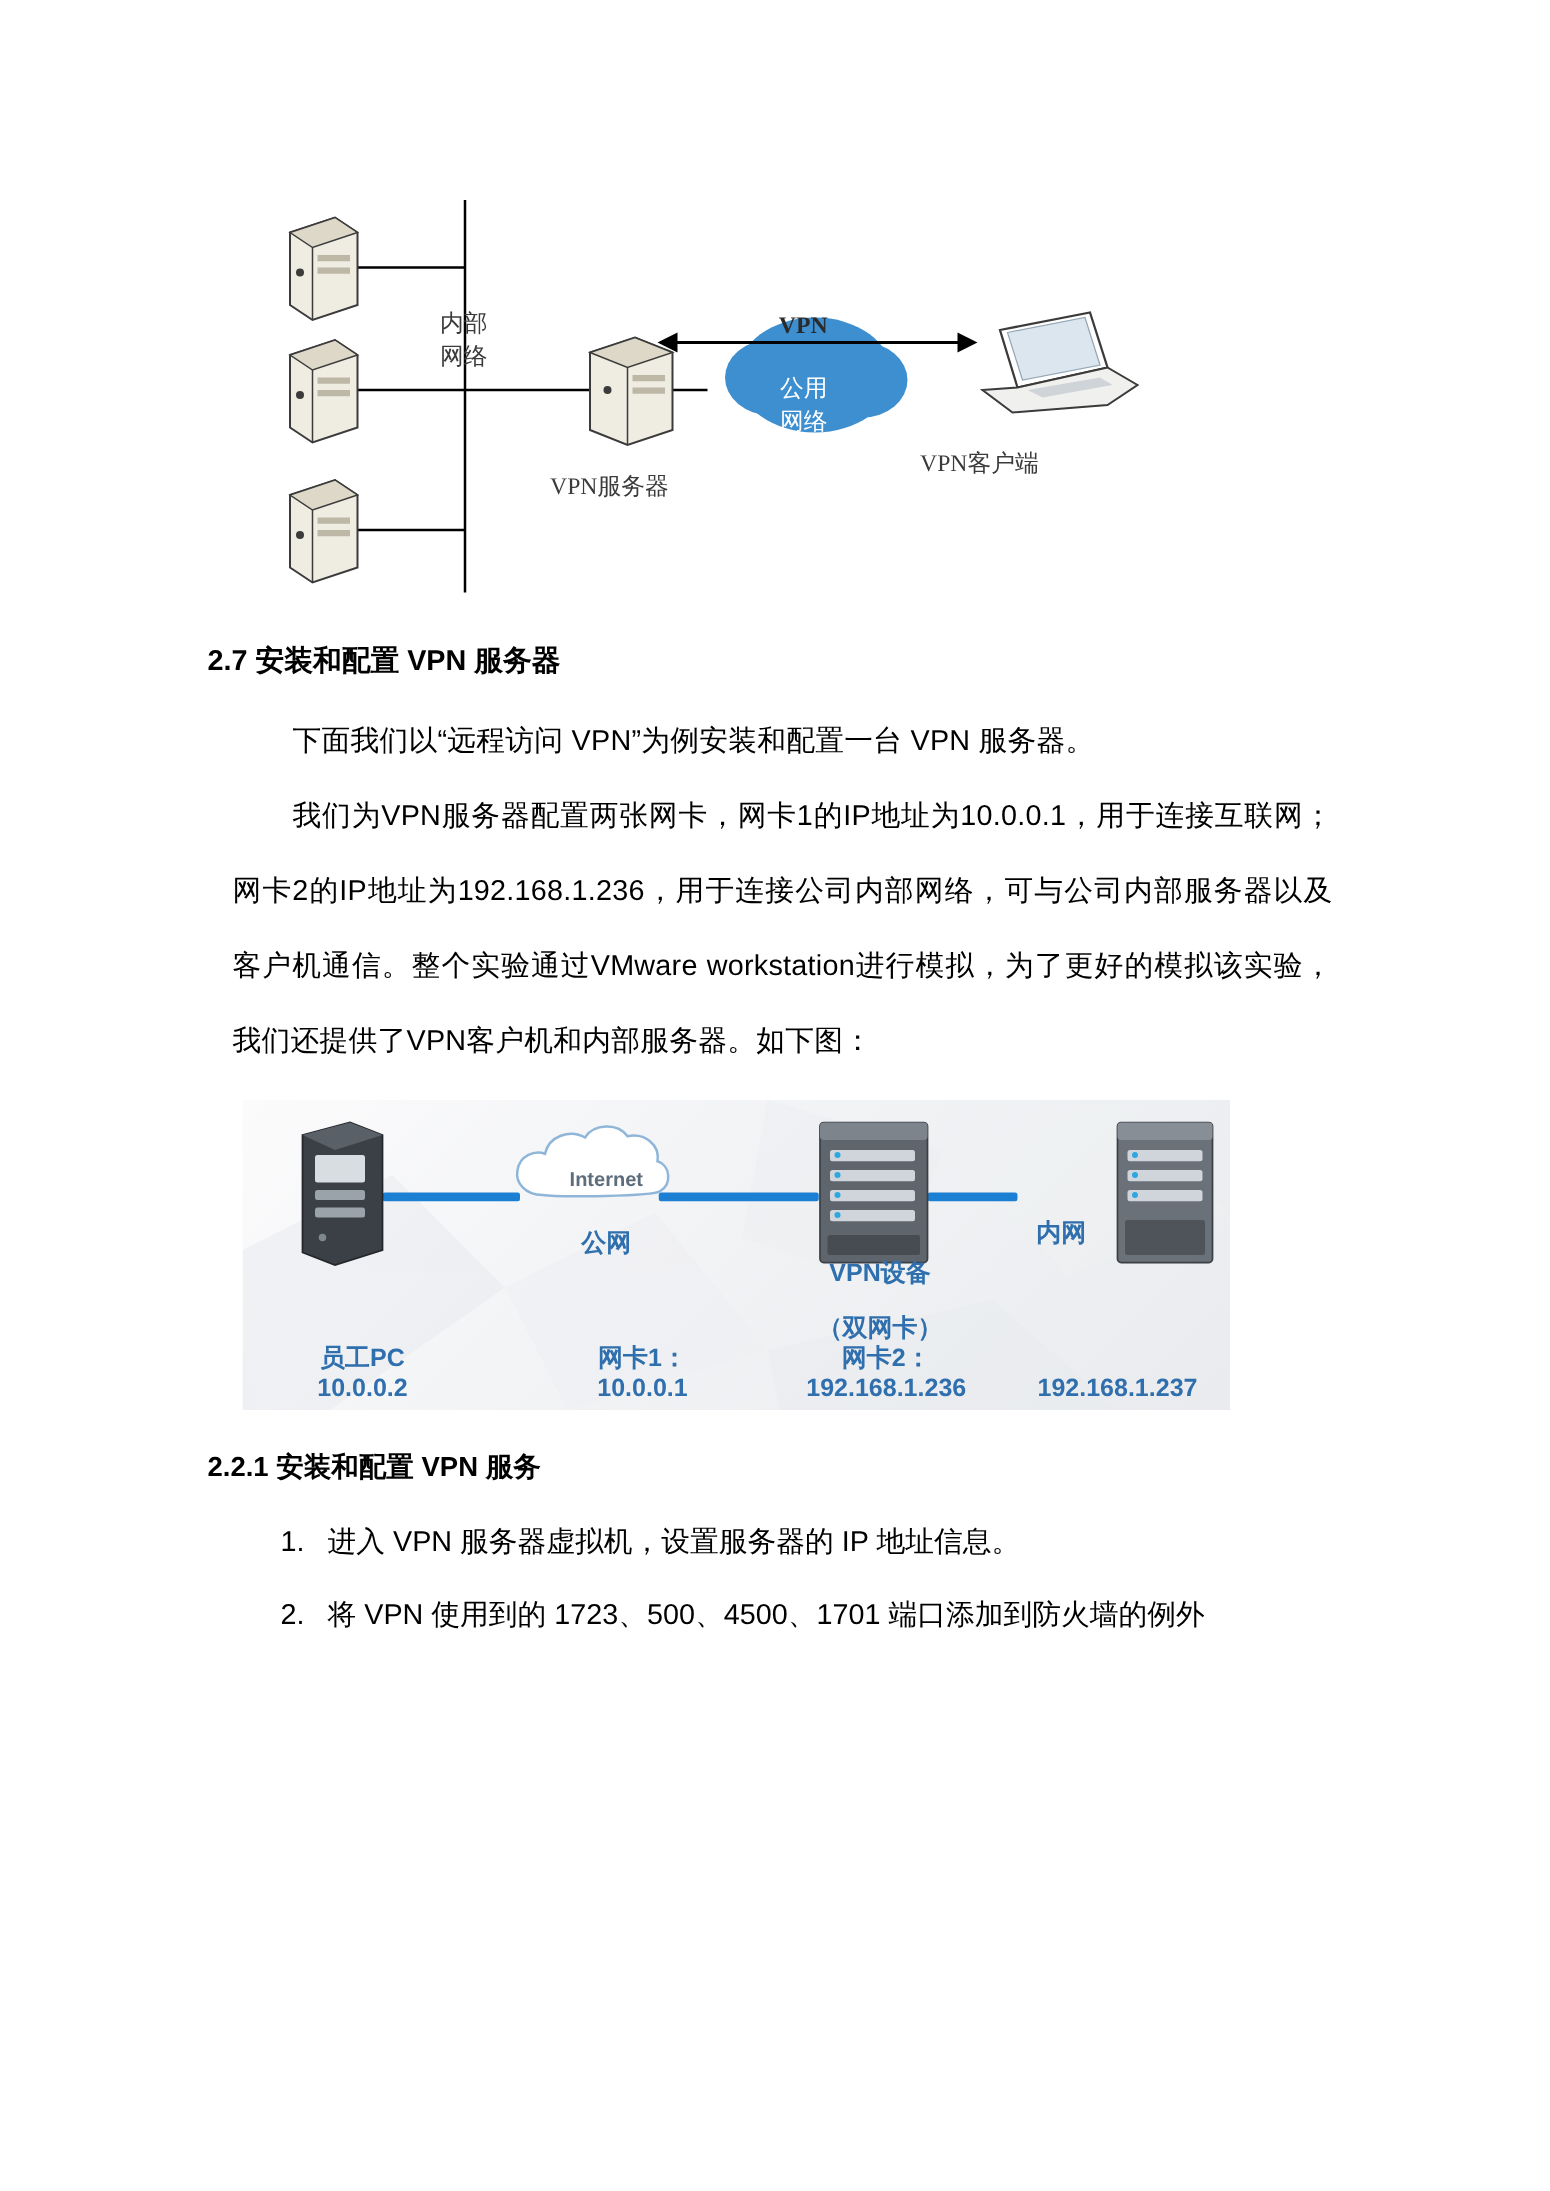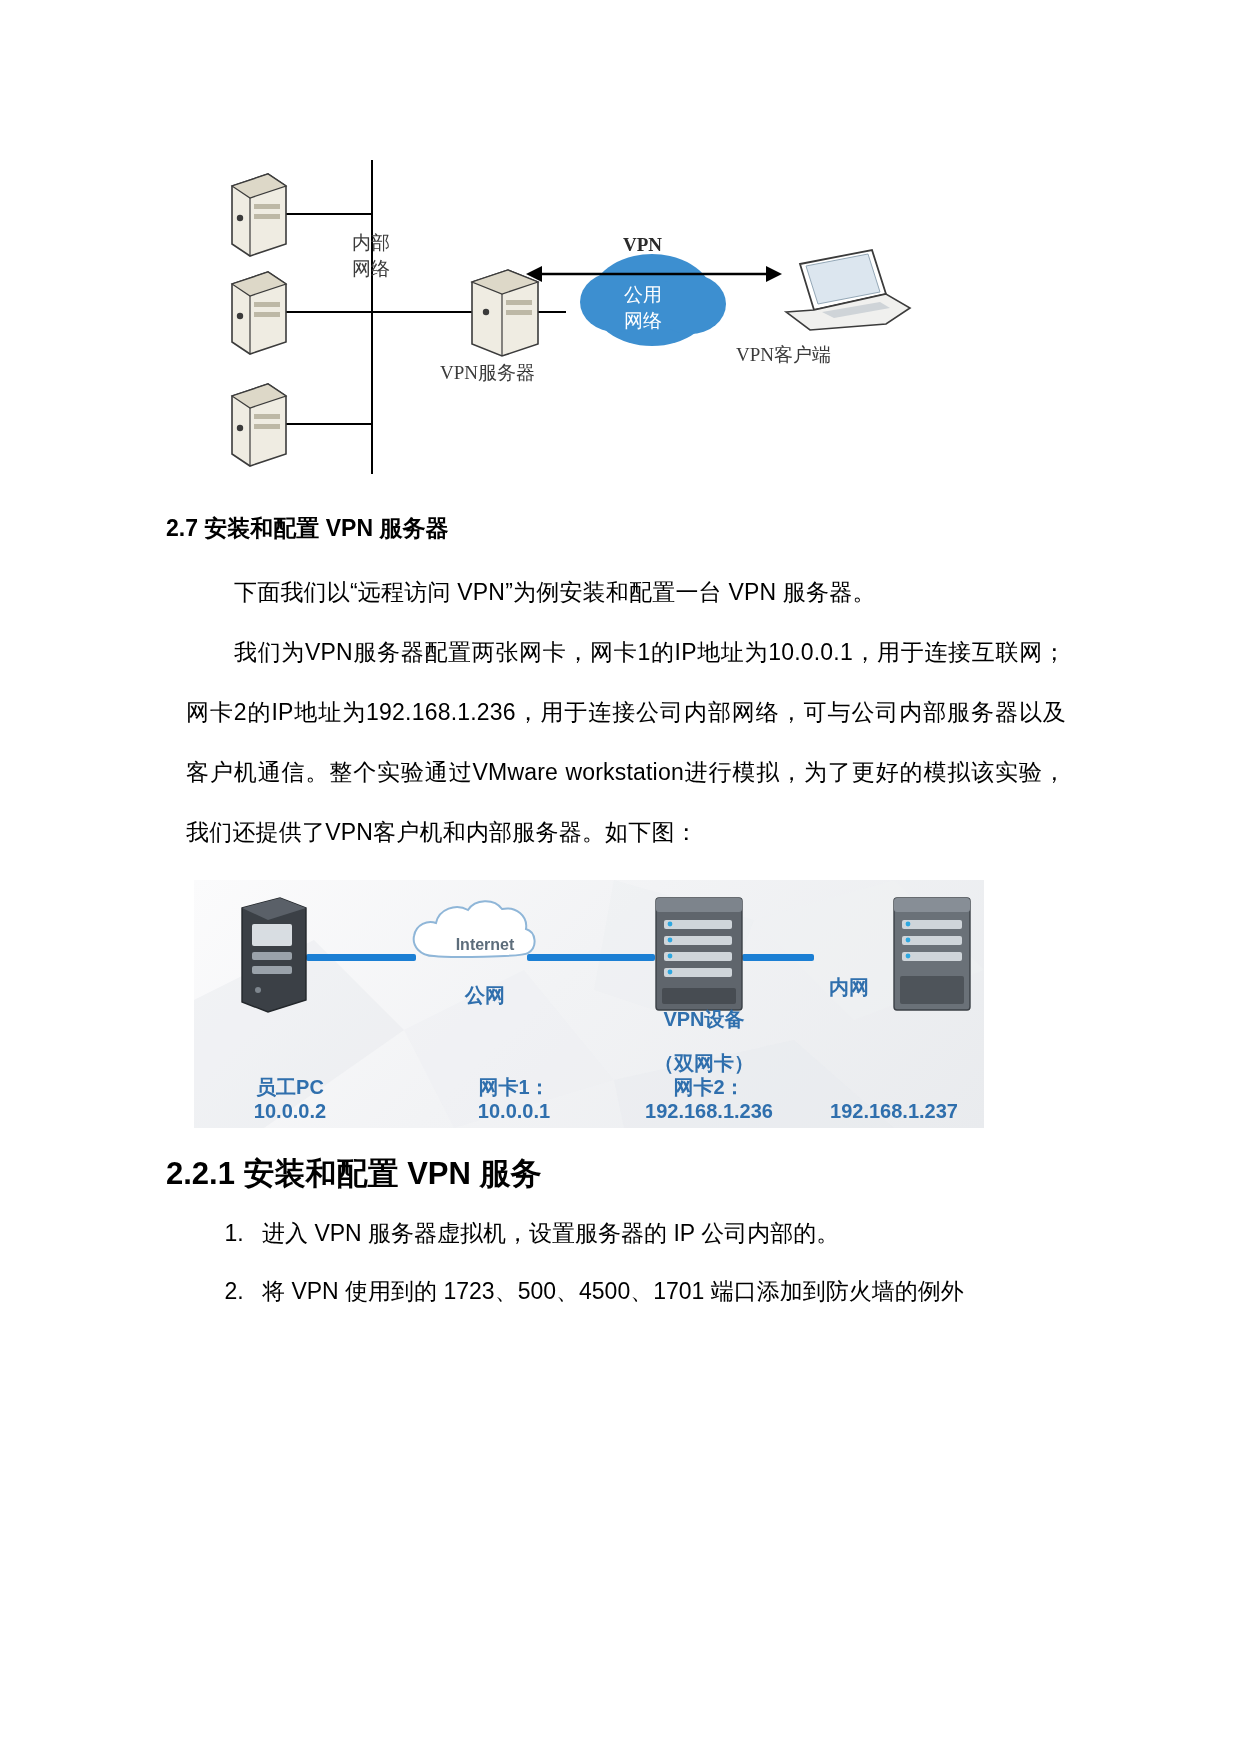--- a/index.html
+++ b/index.html
@@ -38,21 +38,21 @@
   p.indent {
     text-indent: 48px;
   }
   h3.heading {
     font-size: 23px;
     font-weight: bold;
     margin: 26px 0 14px -20px;
     line-height: 40px;
   }
   h4.heading {
-    font-size: 31px;
+    font-size: 22px;
     font-weight: bold;
     margin: 26px 0 10px -20px;
     line-height: 40px;
   }
   ol.steps {
     margin: 6px 0 0 0;
     padding-left: 64px;
     font-size: 23px;
     line-height: 58px;
   }
@@ -65,20 +65,21 @@
     width: 880px;
     height: 330px;
     margin: 12px 0 6px 0;
   }
   .fig1 svg { display:block; }
   .fig1 .lbl {
     position: absolute;
     font-size: 19px;
     color: #3b3b3b;
     font-family: "Liberation Serif", serif;
+    margin-top: 16px;
   }
   
   .fig2 {
     position: relative;
     width: 790px;
     height: 248px;
     margin: 18px 0 10px 8px;
     background: linear-gradient(135deg,#fbfbfc 0%,#f2f3f5 45%,#e9ebee 100%);
     overflow: hidden;
   }
@@ -256,18 +257,18 @@
 
       <div class="lbl" style="left:420px; top:196px; width:190px;">网卡2：</div>
       <div class="lbl" style="left:420px; top:220px; width:190px;">192.168.1.236</div>
 
       <div class="lbl" style="left:610px; top:220px; width:180px;">192.168.1.237</div>
     </div>
 
     <h4 class="heading">2.2.1 安装和配置 VPN 服务</h4>
 
     <ol class="steps">
-      <li>进入 VPN 服务器虚拟机，设置服务器的 IP 公司内部的。</li>
+      <li>进入 VPN 服务器虚拟机，设置服务器的 IP 地址信息。</li>
       <li>将 VPN 使用到的 1723、500、4500、1701 端口添加到防火墙的例外</li>
     </ol>
 
   </div>
 </div>
 
 </body></html>

